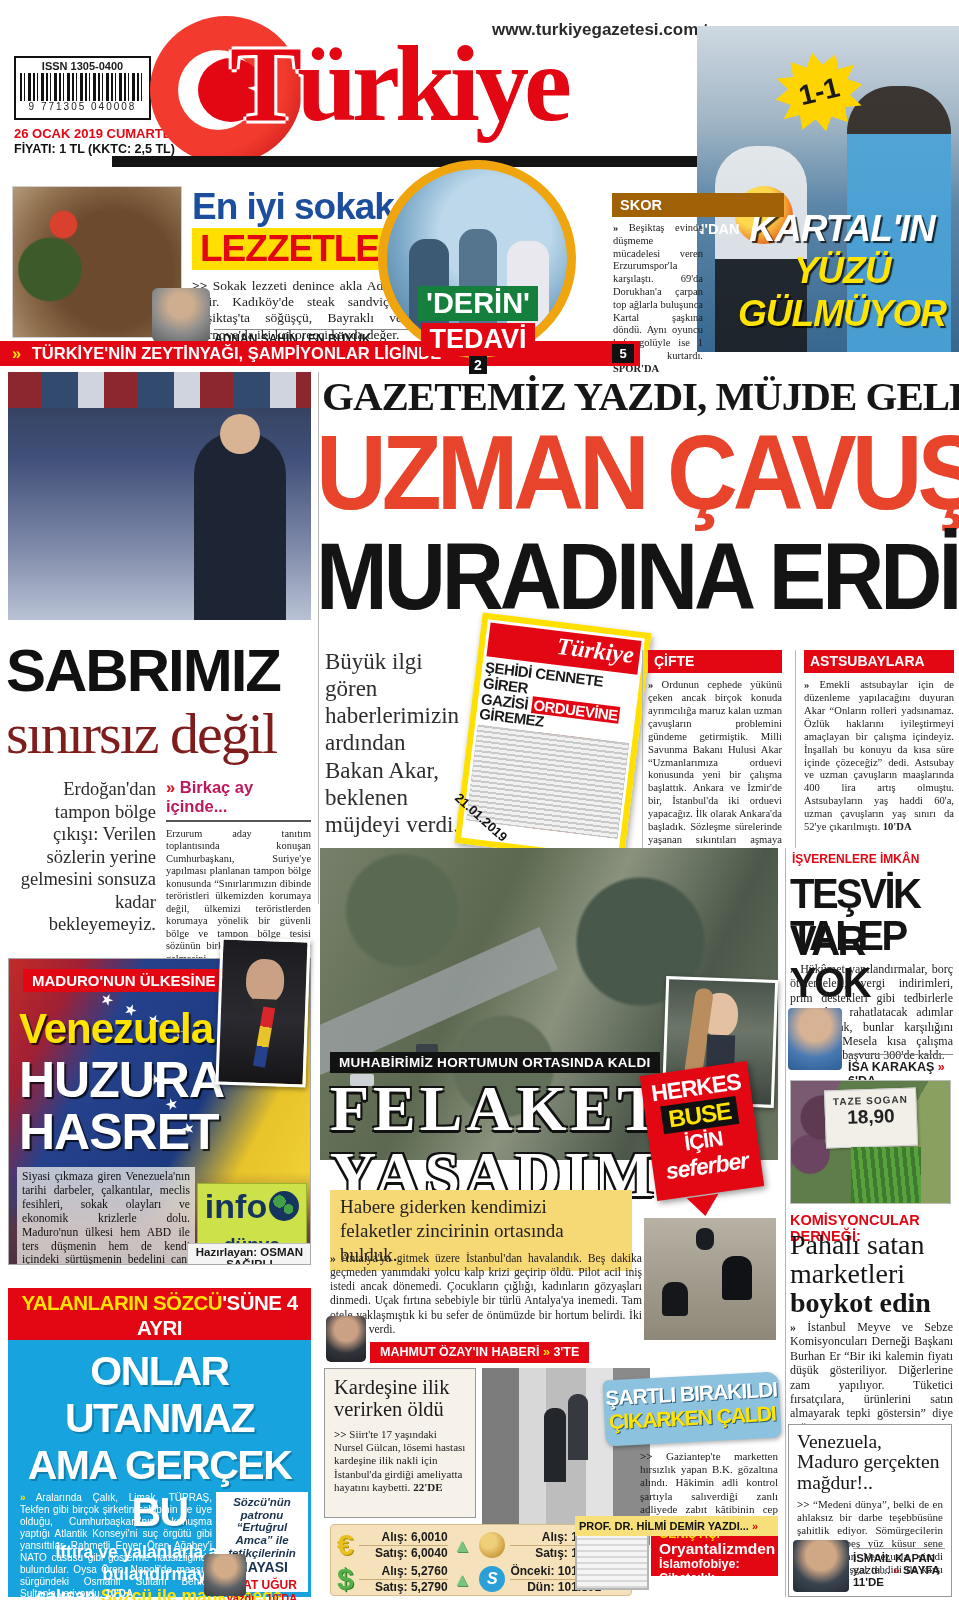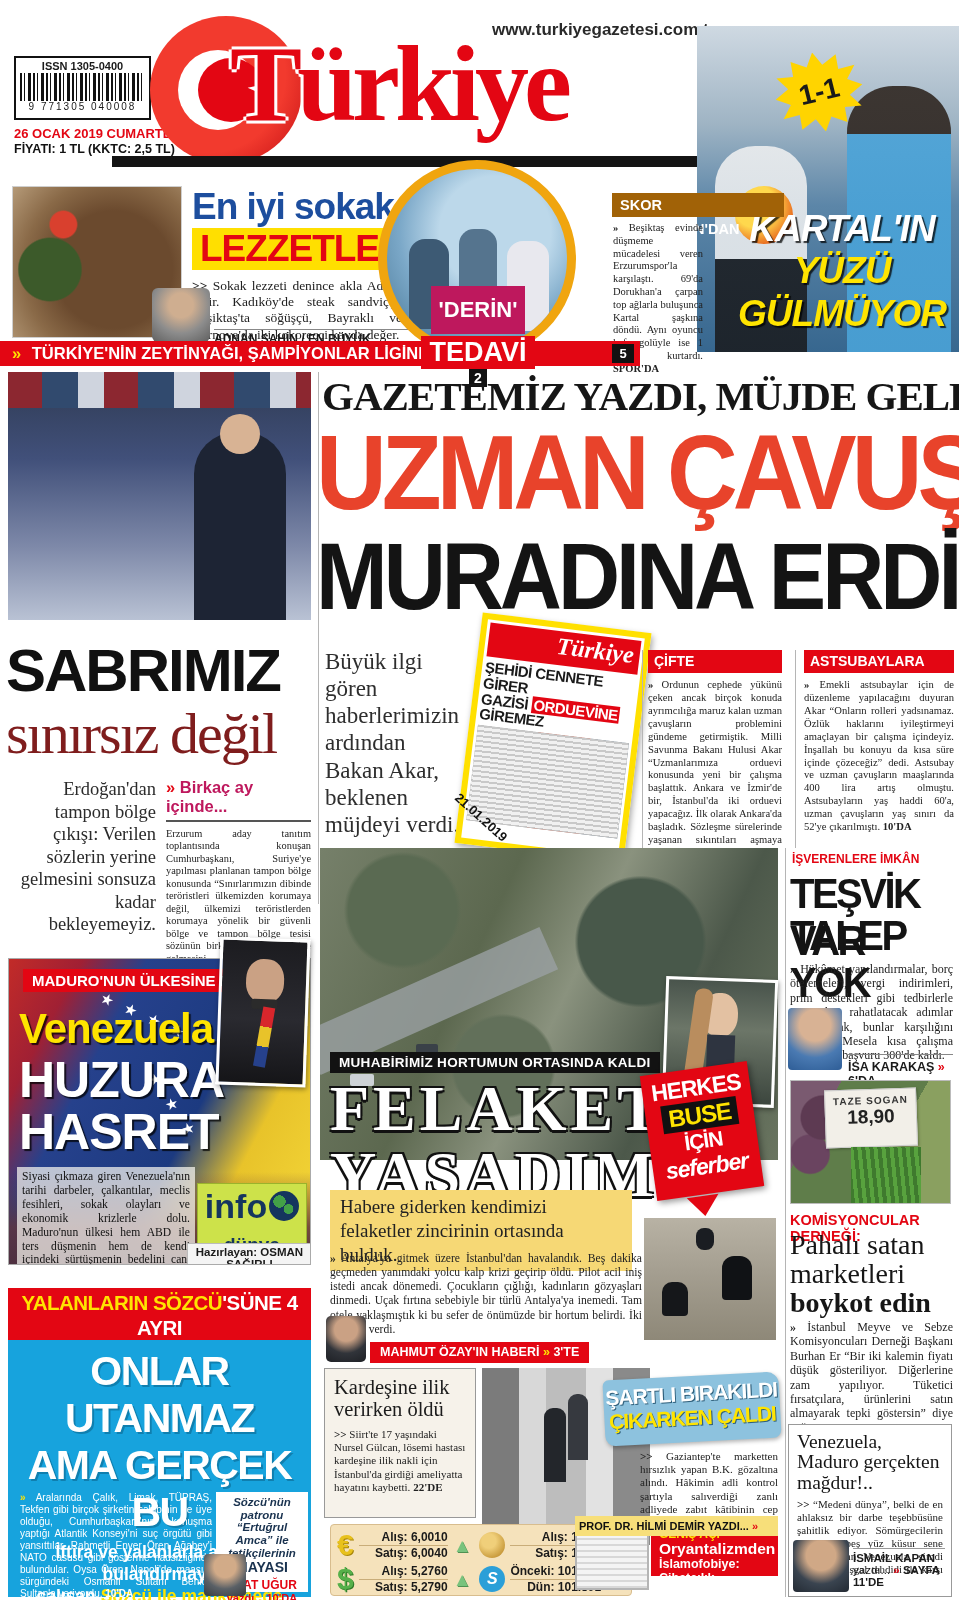--- a/index.html
+++ b/index.html
@@ -79,21 +79,21 @@
     <span style="margin-left:6px">TÜRKİYE'NİN ZEYTİNYAĞI, ŞAMPİYONLAR LİGİNDE</span>
     <span class="abs ctr" style="right:6px;top:3px;width:22px;height:19px;background:#111;color:#fff;font-size:13px;line-height:19px">5</span>
   </div>
 
   <div class="abs ph" style="left:378px;top:160px;width:198px;height:198px;border-radius:50%;border:9px solid #f0a50f;background:radial-gradient(circle at 60% 35%,#bcd8ea 0 35%,#7ba8c8 60%,#41708f 100%)">
     <div class="abs" style="left:22px;top:70px;width:40px;height:90px;background:#3d5a74;border-radius:16px 16px 0 0"></div>
     <div class="abs" style="left:120px;top:72px;width:42px;height:90px;background:#e8e8ee;border-radius:16px 16px 0 0"></div>
     <div class="abs" style="left:72px;top:60px;width:38px;height:96px;background:#55748e;border-radius:15px 15px 0 0"></div>
   </div>
   <div class="abs ctr" style="left:418px;top:286px;width:120px">
-    <div class="b w" style="display:inline-block;background:#be185d;font-size:22px;padding:11px 8px">'DERİN'</div>
+    <div class="b w" style="display:inline-block;background:#15803d;font-size:29px;padding:1px 8px">'DERİN'</div>
     <div>
       <span class="b w" style="display:inline-block;background:#e30613;font-size:27px;padding:1px 8px;margin-top:2px">TEDAVİ</span><span class="b w ctr" style="display:inline-block;background:#111;font-size:14px;width:18px;height:18px;line-height:18px;vertical-align:bottom">2</span>
     </div>
   </div>
 
   <div class="abs ph" style="left:8px;top:372px;width:303px;height:248px;background:linear-gradient(180deg,#2e3a52 0%,#41507a 35%,#7d88a8 70%,#b9c2d4 100%)">
     <div class="abs" style="left:0;top:0;width:100%;height:36px;background:repeating-linear-gradient(90deg,#8c2730 0 34px,#314a6e 34px 70px,#cfd4de 70px 96px)"></div>
     <div class="abs" style="left:186px;top:60px;width:92px;height:188px;background:#1d2434;border-radius:42px 42px 0 0"></div>
     <div class="abs" style="left:212px;top:42px;width:40px;height:40px;border-radius:50%;background:#d8b394"></div>
   </div>

